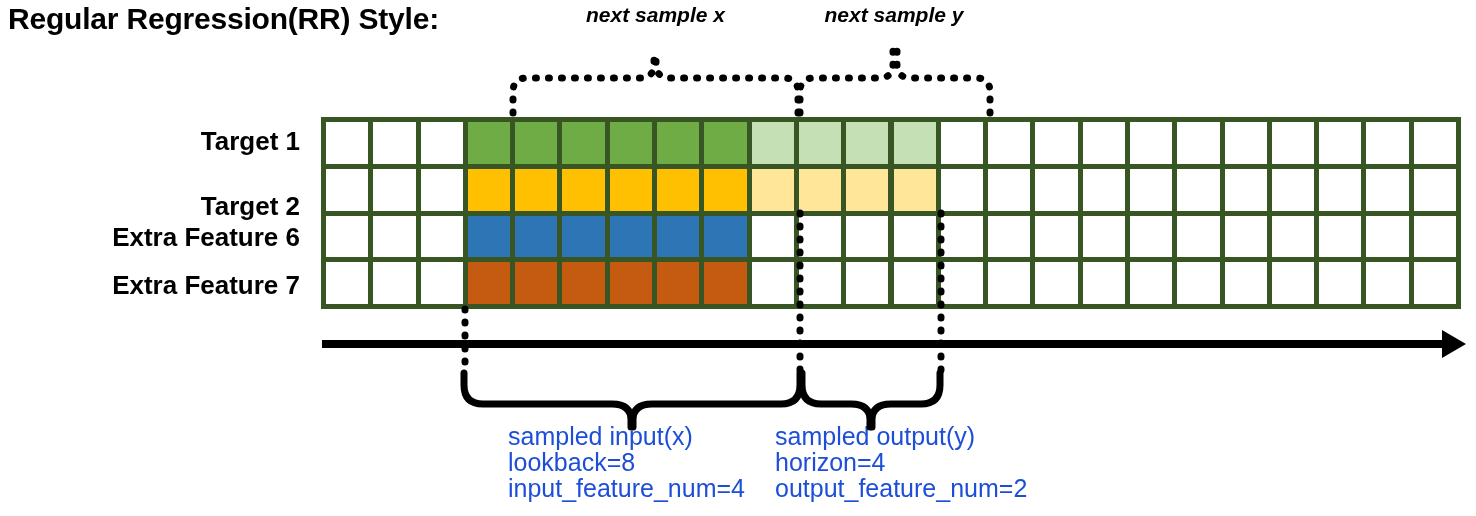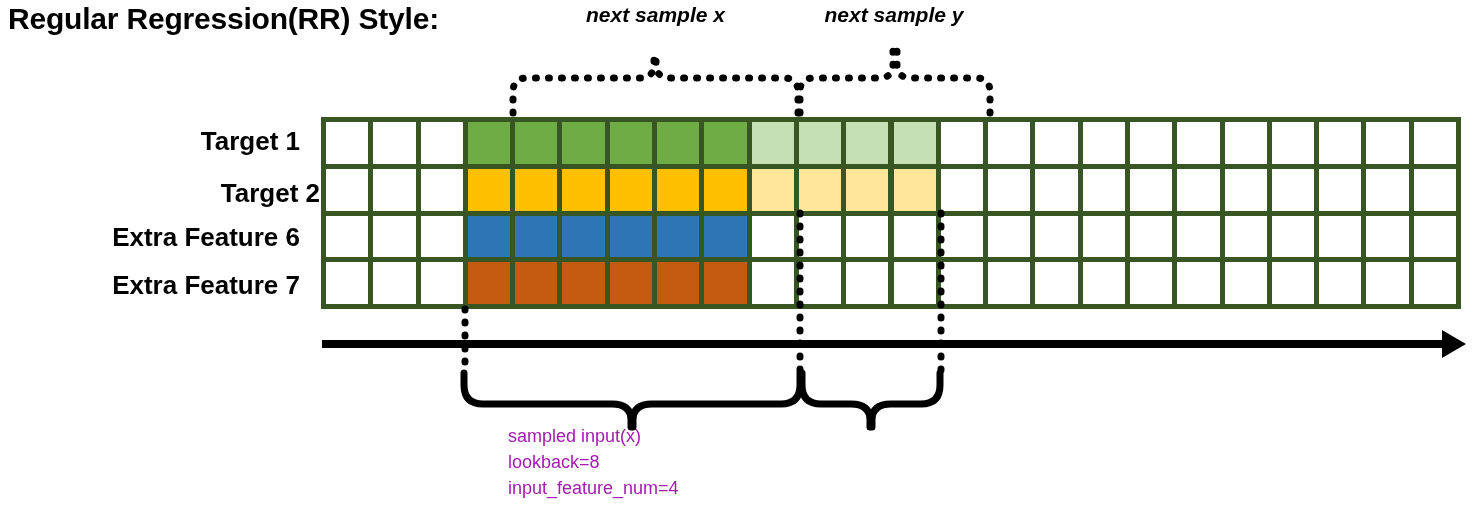--- a/index.html
+++ b/index.html
@@ -39,33 +39,33 @@
 
   
   #overlay{position:absolute;left:0;top:0;width:1476px;height:516px;pointer-events:none;}
 
   
   .braceLabel{
     position:absolute;font-size:21px;font-style:italic;font-weight:600;
     color:#000;white-space:nowrap;text-align:center;
   }
   .bottomText{
-    position:absolute;font-size:18px;color:#a21caf;line-height:26px;white-space:nowrap;
+    position:absolute;font-size:25px;color:#1d4ed8;line-height:26px;white-space:nowrap;
   }
   .bottomText div{display:block;}
 </style>
 </head>
 <body>
 
 <div id="stage">
 
   <div class="title">Regular Regression(RR) Style:</div>
 
   <div class="rowlabel" style="left:0px;top:117px;">Target 1</div>
-  <div class="rowlabel" style="left:0px;top:169px;padding-left:20px;">Target 2</div>
+  <div class="rowlabel" style="left:0px;top:182px;">Target 2</div>
   <div class="rowlabel" style="left:0px;top:213px;">Extra Feature 6</div>
   <div class="rowlabel" style="left:0px;top:261px;">Extra Feature 7</div>
 
 
   <div id="grid">
       <div class="cell" style="left: 5px; top: 5px; width: 42.2917px; height: 41.75px; background: rgb(255, 255, 255);"></div>
       <div class="cell" style="left: 52.2917px; top: 5px; width: 42.2917px; height: 41.75px; background: rgb(255, 255, 255);"></div>
       <div class="cell" style="left: 99.5833px; top: 5px; width: 42.2917px; height: 41.75px; background: rgb(255, 255, 255);"></div>
       <div class="cell" style="left: 146.875px; top: 5px; width: 42.2917px; height: 41.75px; background: rgb(111, 172, 70);"></div>
       <div class="cell" style="left: 194.167px; top: 5px; width: 42.2917px; height: 41.75px; background: rgb(111, 172, 70);"></div>
@@ -163,20 +163,25 @@
     </div>
 
   <div class="braceLabel" style="left:798px;top:3px;width:192px;">next sample y</div>
   <div class="braceLabel" style="left:513px;top:3px;width:285px;">next sample x</div>
 
   <div class="bottomText" style="left:508px;top:423px;">
     <div>sampled input(x)</div>
     <div>lookback=8</div>
     <div>input_feature_num=4</div>
   </div>
+  <div class="bottomText" style="left:775px;top:423px;">
+    <div>sampled output(y)</div>
+    <div>horizon=4</div>
+    <div>output_feature_num=2</div>
+  </div>
 
   <svg id="overlay" viewBox="0 0 1476 516">
 
     <g fill="none" stroke="#000000" stroke-width="7" stroke-linecap="round" stroke-dasharray="1 12">
       <path d="M513,113 L513,92 Q513,78 527,78 L640,78 Q654,78 654,64 L654,50"></path>
       <path d="M798,113 L798,92 Q798,78 784,78 L670,78 Q656,78 656,64 L656,50"></path>
     </g>
 
     <g fill="none" stroke="#000000" stroke-width="7" stroke-linecap="round" stroke-dasharray="1 12">
       <path d="M800,113 L800,92 Q800,78 814,78 L879,78 Q893,78 893,64 L893,50"></path>

